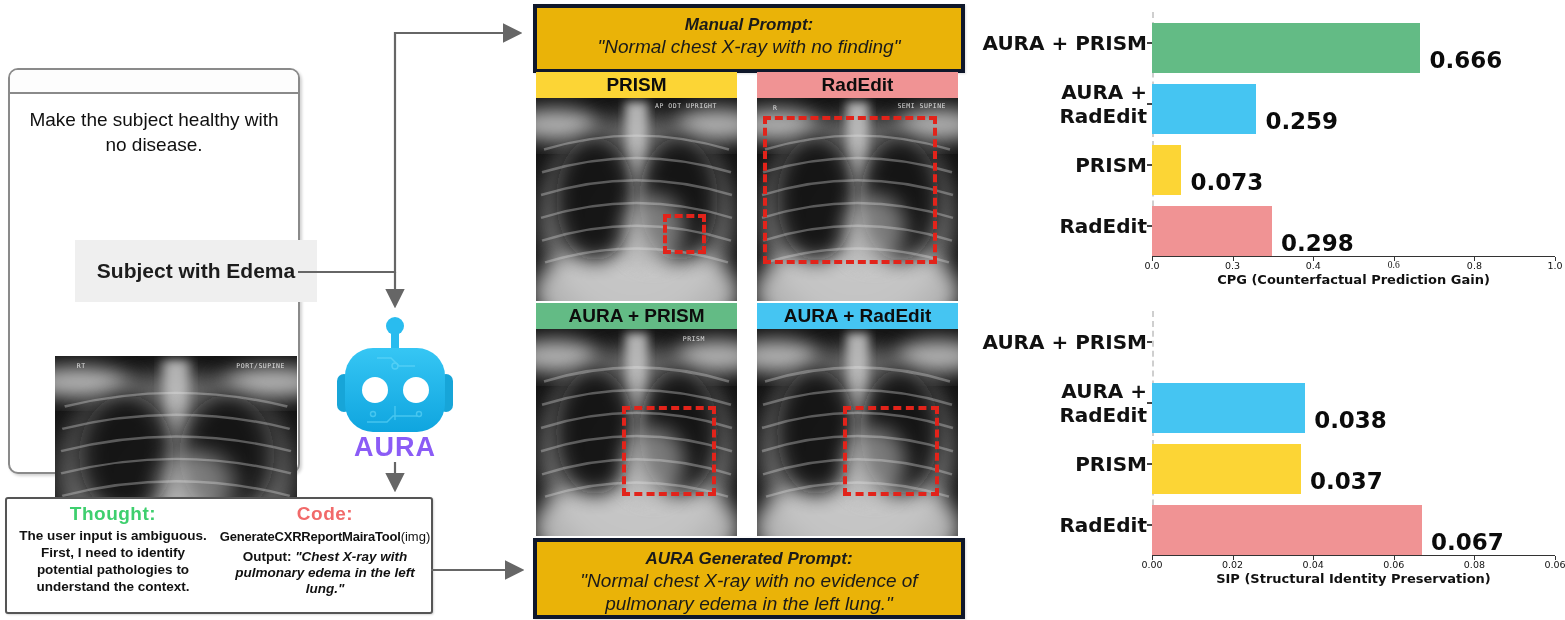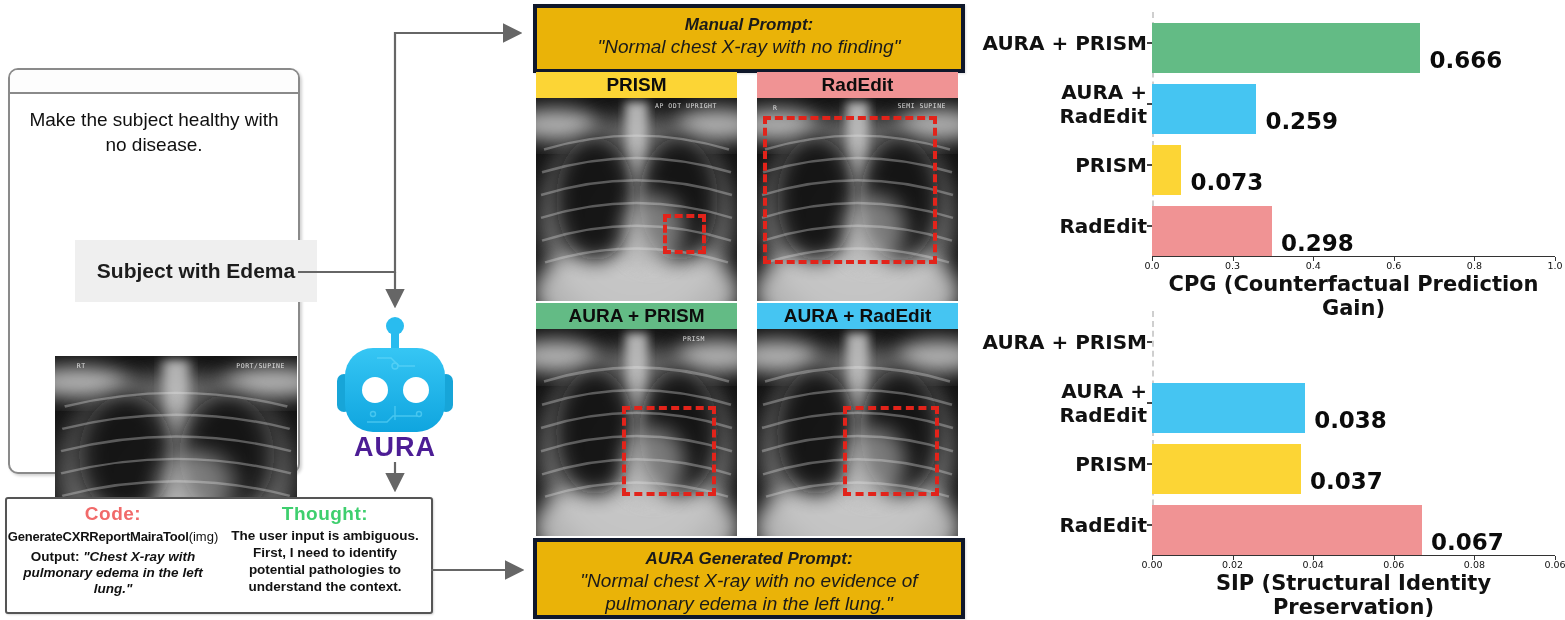--- a/index.html
+++ b/index.html
@@ -34,21 +34,21 @@
     color:#111;padding:0 8px;}
   .code-line{margin-top:4px;text-align:center;font-size:13px;white-space:nowrap;color:#111;}
   .code-line b{letter-spacing:-.2px;}
   .out-line{margin-top:5px;text-align:center;font-size:13.5px;line-height:1.2;color:#111;padding:0 16px;}
   .out-line .lbl{font-weight:bold;font-style:normal;}
   .out-line .txt{font-style:italic;font-weight:bold;}
 
   
   .robot{left:337px;top:314px;width:116px;height:120px;}
   .robot-name{left:329px;top:432px;width:132px;text-align:center;font-size:27px;font-weight:800;
-    color:#4c1d95;letter-spacing:1px;}
+    color:#8b5cf6;letter-spacing:1px;}
 
   
   .prompt-box{background:#eab308;border:4px solid #0f172a;box-shadow:1px 1px 2px rgba(0,0,0,.12);font-style:italic;}
   .mp-box{left:533px;top:4px;width:424px;height:61px;}
   .ap-box{left:533px;top:538px;width:424px;height:73px;}
   .pb-title{margin-top:7px;text-align:center;font-size:17px;font-weight:bold;color:#1a1a1a;}
   .pb-text{margin-top:1px;text-align:center;font-size:19px;color:#1a1a1a;line-height:1.2;padding:0 10px;}
 
   
   .xpanel{position:absolute;width:201px;}
@@ -62,21 +62,21 @@
   .crow{display:flex;align-items:center;height:61px;}
   .cat{width:174px;text-align:right;font-weight:bold;font-size:20px;}
   .ctick{width:5px;height:2px;background:#444;}
   .bar-area{position:relative;width:403px;height:61px;display:flex;align-items:flex-end;}
   .bar{height:50px;}
   .val{font-weight:bold;font-size:23px;margin-left:9px;color:#0b0b0b;}
   .zero-line{position:absolute;left:179px;top:0;height:244px;border-left:2px dashed #cfcfcf;}
   .axis{position:relative;margin-left:179px;width:403px;border-top:1.5px solid #333;height:15px;}
   .axis .tlab{position:absolute;top:3px;transform:translateX(-50%);font-size:9.5px;color:#111;}
   .axis .tmark{position:absolute;top:0;width:1px;height:4px;background:#333;}
-  .axis-title{margin-left:179px;width:403px;text-align:center;font-weight:bold;font-size:21px;margin-top:0;}
+  .axis-title{margin-left:179px;width:403px;text-align:center;font-weight:bold;font-size:13px;margin-top:0;}
 
   
   .arrows{left:0;top:0;pointer-events:none;}
 </style>
 </head>
 <body>
 
 <div class="abs uq-panel">
   <div class="uq-topbar"></div>
   <div class="uq-body">Make the subject healthy with no disease.</div>
@@ -114,30 +114,30 @@
       <path d="M9,166 Q100,138 191,166"></path>
     </g>
   </svg>
       <div class="xann" style="left: 9%; top: 3%;">RT</div>
       <div class="xann" style="right: 5%; top: 3%;">PORT/SUPINE</div>
     </div>
 </div>
 
 <div class="abs tc-panel">
   <div class="tc-col">
+    <div class="tc-title thought">Thought:</div>
+    <div class="tc-text">The user input is ambiguous. First, I need to identify potential pathologies to understand the context.</div>
+  </div>
+  <div class="tc-col">
     <div class="tc-title code">Code:</div>
     <div class="code-line"><b>GenerateCXRReportMairaTool</b><span>(img)</span></div>
     <div class="out-line">
       <span class="lbl">Output:</span>
       <span class="txt">"Chest X-ray with pulmonary edema in the left lung."</span>
     </div>
-  </div>
-  <div class="tc-col">
-    <div class="tc-title thought">Thought:</div>
-    <div class="tc-text">The user input is ambiguous. First, I need to identify potential pathologies to understand the context.</div>
   </div>
 </div>
 
 <svg class="abs robot" viewBox="0 0 116 120">
   <defs>
     <linearGradient id="rg" x1="0" y1="0" x2="0" y2="1">
       <stop offset="0%" stop-color="#36c6f4"></stop>
         <stop offset="100%" stop-color="#0fa5df"></stop>
     </linearGradient>
   </defs>
@@ -361,21 +361,21 @@
       </div>
     </div>
     <div class="axis">
       <div class="tmark" style="left: 0%;"></div>
       <span class="tlab" style="left: 0%;">0.0</span>
       <div class="tmark" style="left: 20%;"></div>
       <span class="tlab" style="left: 20%;">0.3</span>
       <div class="tmark" style="left: 40%;"></div>
       <span class="tlab" style="left: 40%;">0.4</span>
       <div class="tmark" style="left: 60%;"></div>
-      <span class="tlab" style="left: 60%;">0.6</span>
+      <span class="tlab" style="left: 60%; font-family: Liberation Serif, serif;">0.6</span>
       <div class="tmark" style="left: 80%;"></div>
       <span class="tlab" style="left: 80%;">0.8</span>
       <div class="tmark" style="left: 100%;"></div>
       <span class="tlab" style="left: 100%;">1.0</span>
     </div>
     <div class="axis-title">CPG (Counterfactual Prediction Gain)</div>
   </div>
 <div class="chart" style="top:311px">
     <div class="zero-line"></div>
     <div class="crow">

